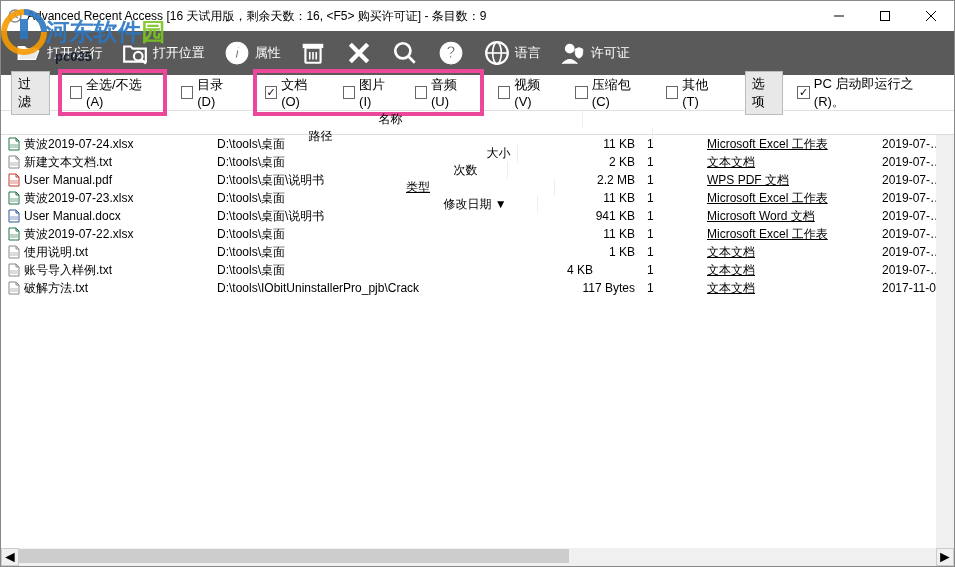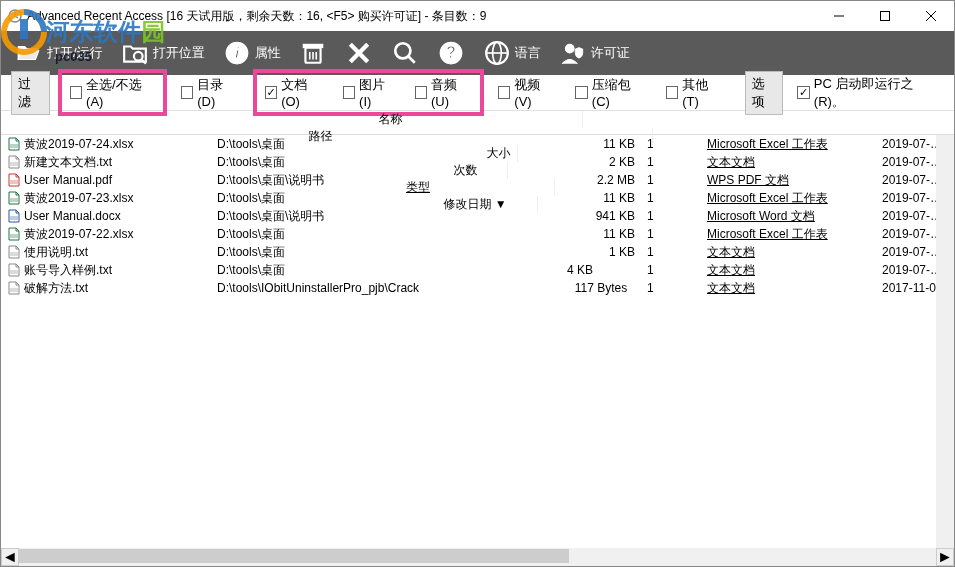--- a/index.html
+++ b/index.html
@@ -347,21 +347,21 @@
     <div class="row">
       <div class="cell col-name">
         <svg class="file-icon" viewBox="0 0 14 14">
           <path d="M2 1 h7 l3 3 v9 H2 z" fill="#fff" stroke="#888"></path>
           <path d="M9 1 v3 h3" fill="none" stroke="#888"></path>
           <rect x="3" y="7" width="8" height="4" fill="#888" opacity="0.3"></rect>
         </svg>
         <span>破解方法.txt</span>
       </div>
       <div class="cell col-path">D:\tools\IObitUninstallerPro_pjb\Crack</div>
-      <div class="cell col-size" style="text-align:center">117 Bytes</div>
+      <div class="cell col-size" style="text-align:right">117 Bytes</div>
       <div class="cell col-count">1</div>
       <div class="cell col-type">文本文档</div>
       <div class="cell col-mod">2017-11-07 14:43</div>
     </div>
   </div>
 
 <div class="scrollbar-v"></div>
 <div class="scrollbar-h">
   <div class="arrow">◄</div>
   <div class="track">

